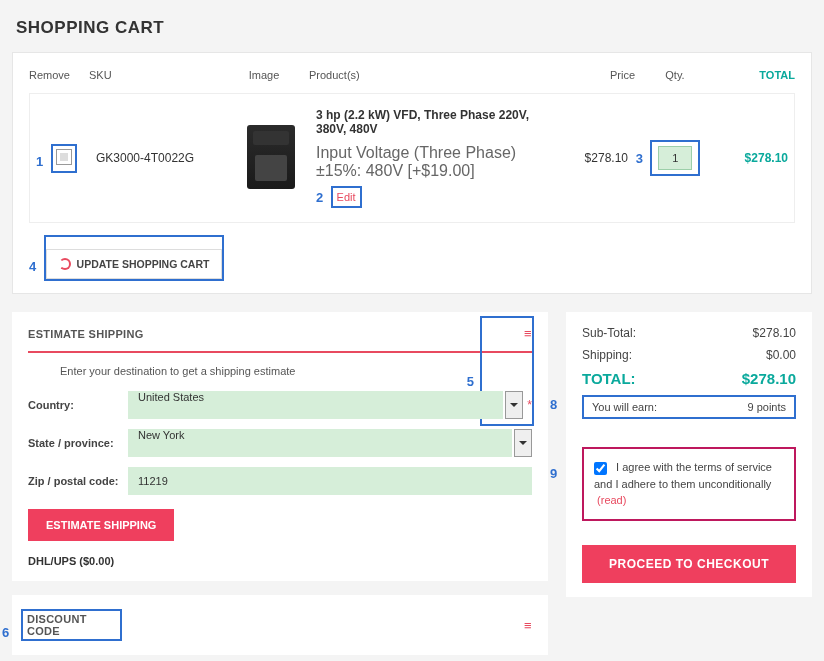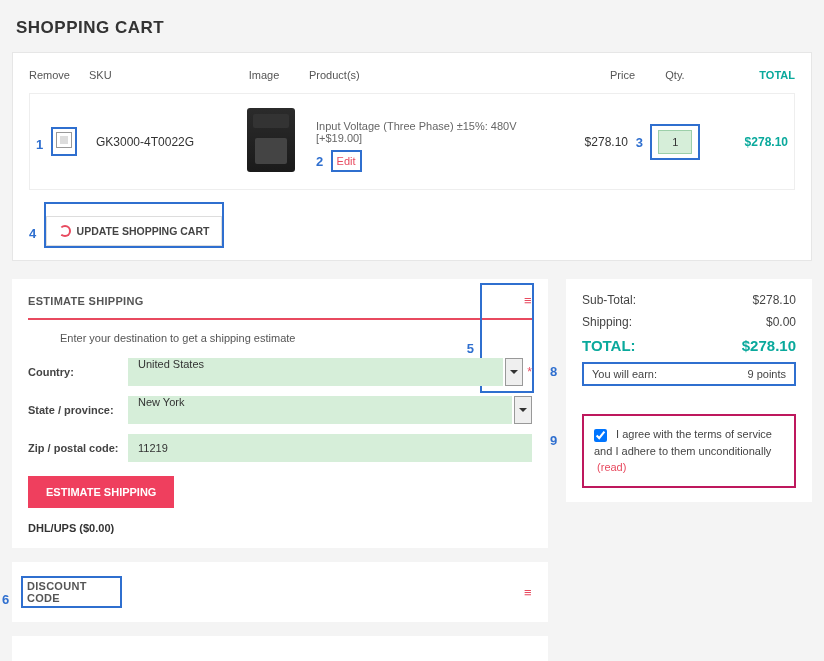--- a/index.html
+++ b/index.html
@@ -49,21 +49,21 @@
     display:inline-block; margin-right:4px; vertical-align: middle;
   }
   .blue-callout { border: 2px solid #2f6fcf; padding: 2px 4px; display:inline-block; }
   .thumb {
     width: 48px; height: 64px; background: linear-gradient(#2b2b2b,#1a1a1a);
     border-radius: 3px; position: relative; display:inline-block;
   }
   .thumb::before{content:"";position:absolute;left:6px;right:6px;top:6px;height:14px;background:#333;border-radius:2px;}
   .thumb::after{content:"";position:absolute;left:8px;right:8px;bottom:8px;height:26px;background:#444;border-radius:2px;}
   .prod-name { font-weight: bold; font-size: 12px; margin-bottom: 6px; }
-  .prod-sub { color: #666; font-size: 11px; margin-bottom: 6px; margin-top: 8px; }
+  .prod-sub { color: #666; font-size: 16px; margin-bottom: 6px; margin-top: 8px; }
   .edit-link { color: #e84a5f; font-size: 11px; }
   .qty-input {
     width: 34px; height: 24px; text-align: center;
     border: 1px solid #9ccfa9; background: #d6eed9;
     color: #333; font-size: 11px;
   }
   .row-total { color:#0aa99c; font-weight:bold; }
   .update-btn {
     margin-top: 12px; display:inline-flex; align-items:center; gap:6px;
     border:1px solid #ddd; background:#fff; padding: 8px 12px;
@@ -148,20 +148,21 @@
         <span class="marker">1</span>
         <span class="blue-callout" style="padding:3px;">
           <span class="remove-box"></span>
         </span>
       </div>
       <div class="col-sku">GK3000-4T0022G</div>
       <div class="col-image">
         <span class="thumb"></span>
       </div>
       <div class="col-product">
+        <div class="prod-name">3 hp (2.2 kW) VFD, Three Phase 220V, 380V, 480V</div>
         <div class="prod-sub">Input Voltage (Three Phase) ±15%: 480V [+$19.00]</div>
         <span class="marker">2</span>
         <span class="blue-callout">
           <a class="edit-link">Edit</a>
         </span>
       </div>
       <div class="col-price">$278.10</div>
       <div class="col-qty">
         <span class="marker">3</span>
         <span class="blue-callout" style="padding:4px 6px;">
@@ -260,16 +261,17 @@
           <span>9 points</span>
         </div>
 
         <span class="marker-abs" style="left:-16px;top:154px;">9</span>
         <div class="agree-box">
           <input type="checkbox" checked="" style="">
           <span>I agree with the terms of service and I adhere to them unconditionally</span>
           &nbsp;<a class="read-link">(read)</a>
         </div>
 
+        <button class="checkout-btn">PROCEED TO CHECKOUT</button>
       </div>
     </div>
   </div>
 </div>
 
 </body></html>

